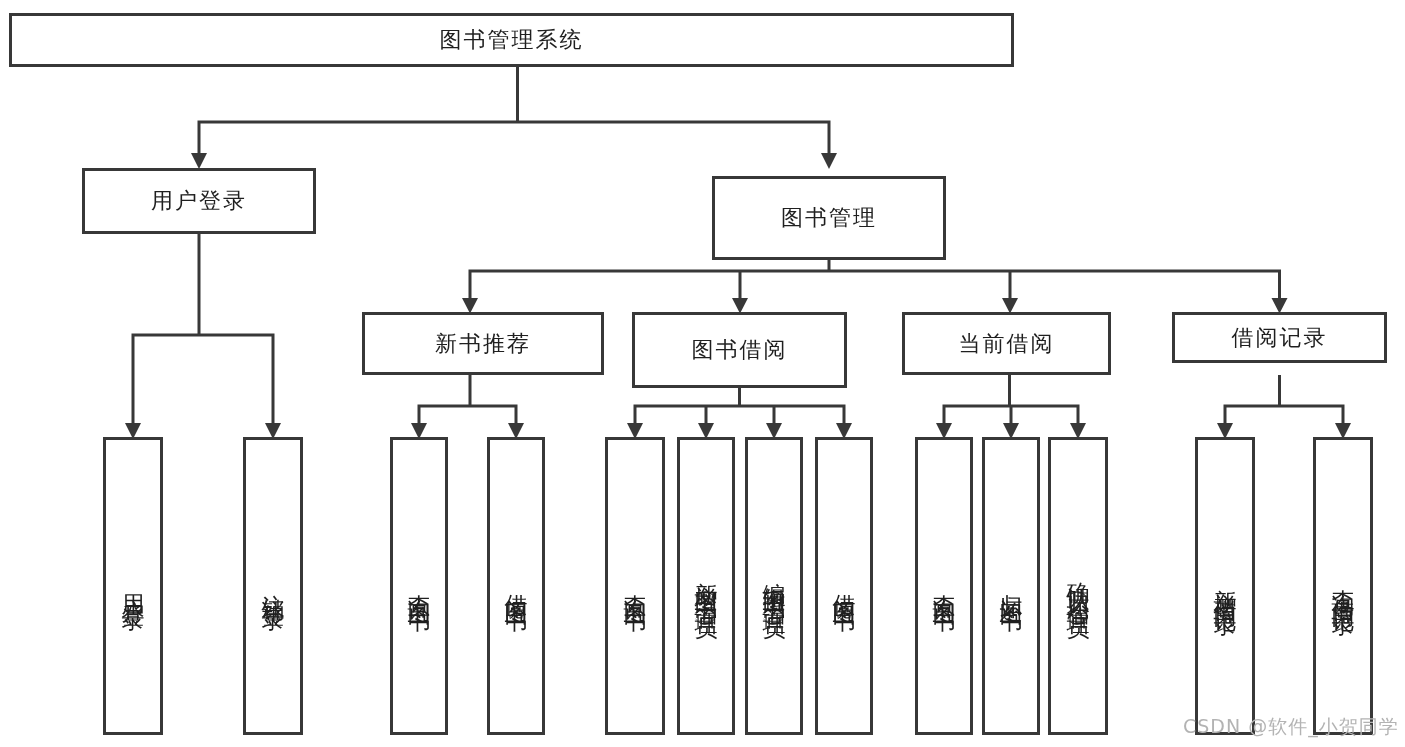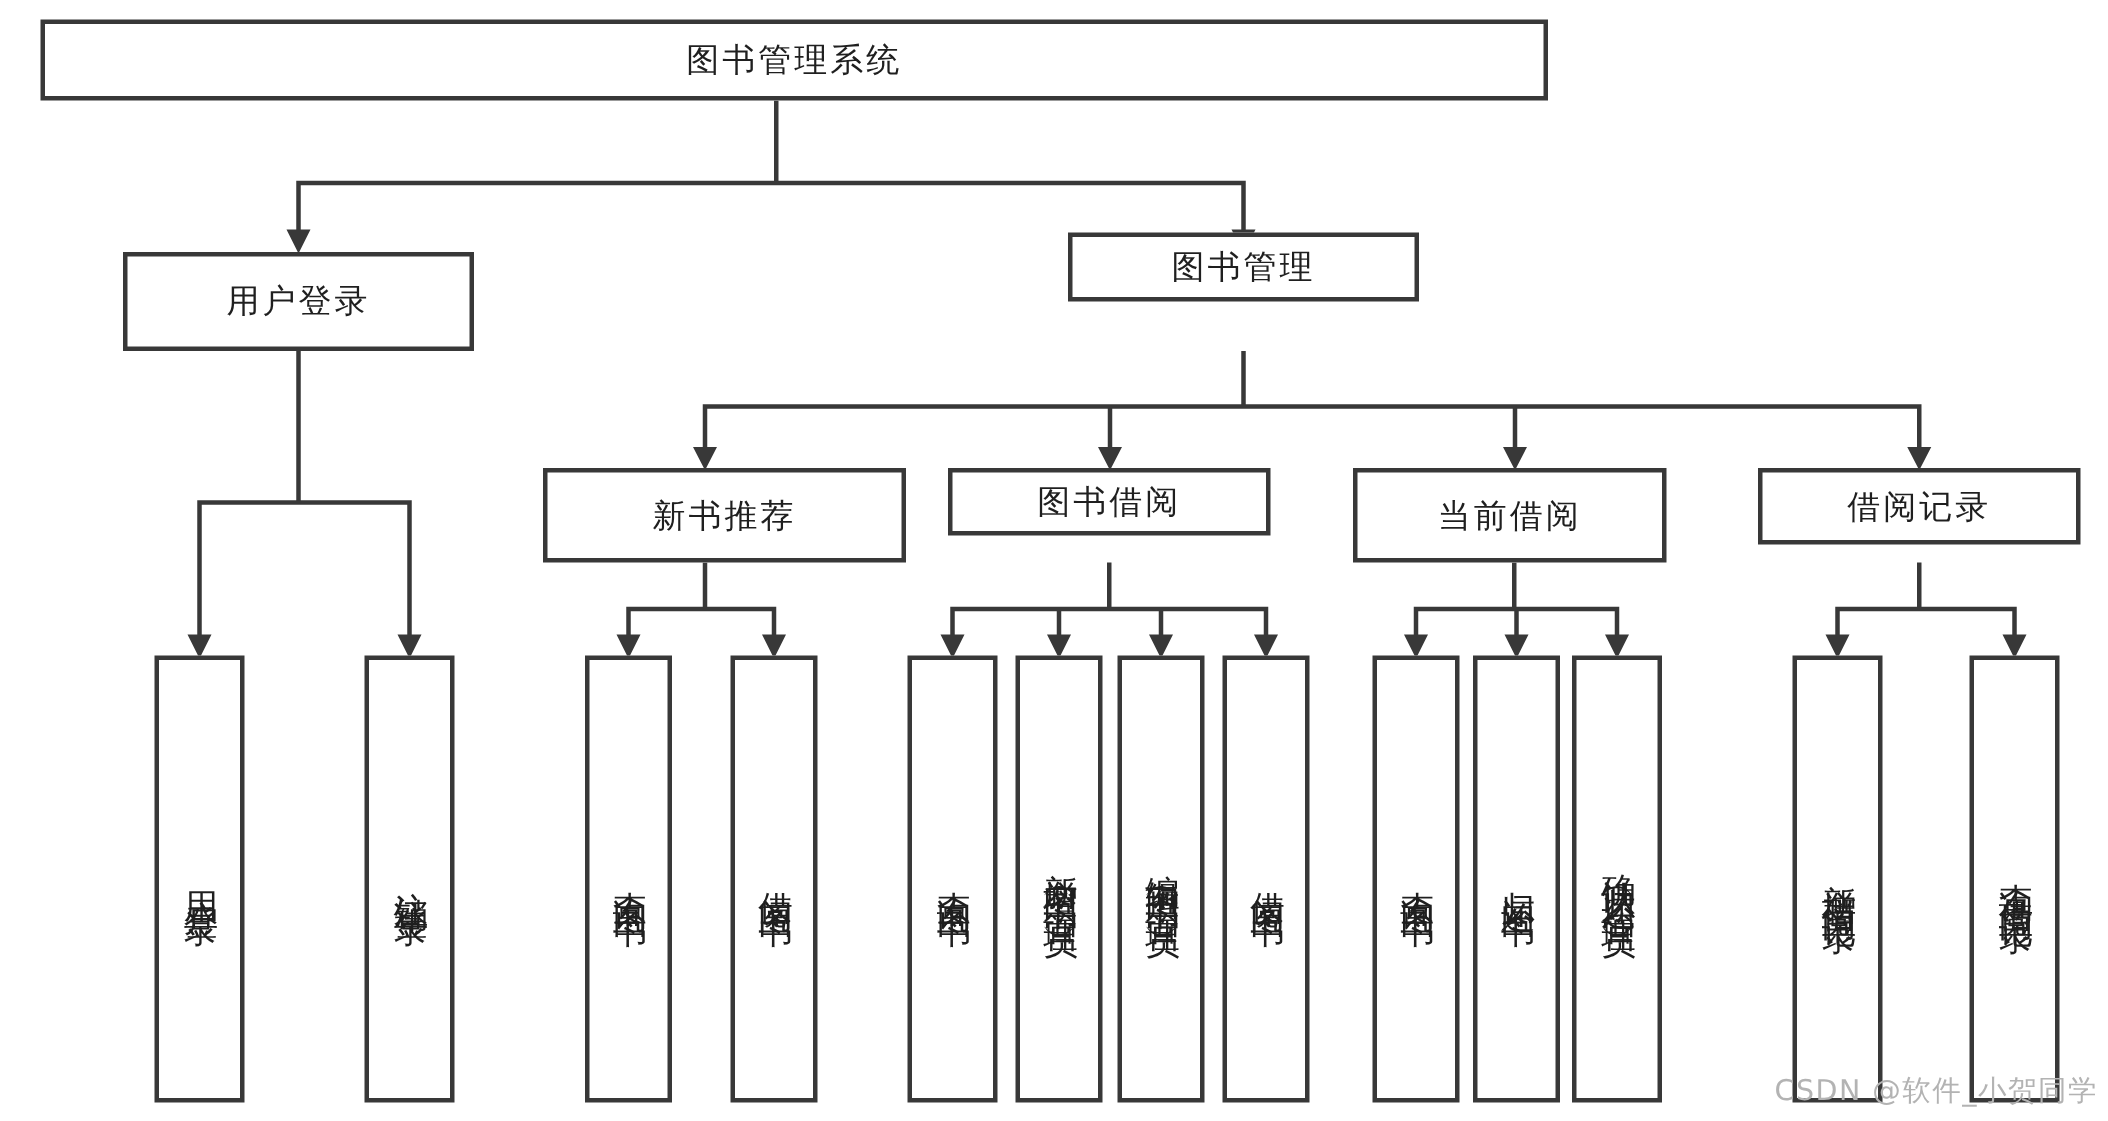--- a/index.html
+++ b/index.html
@@ -99,35 +99,35 @@
       M698 423 L714 423 L706 439 Z
       M766 423 L782 423 L774 439 Z
       M836 423 L852 423 L844 439 Z
       M936 423 L952 423 L944 439 Z
       M1003 423 L1019 423 L1011 439 Z
       M1070 423 L1086 423 L1078 439 Z
       M1217 423 L1233 423 L1225 439 Z
       M1335 423 L1351 423 L1343 439 Z"></path>
   </svg>
 
-  <div class="box h-box" style="left:27px;top:13px;width:1005px;height:54px">
+  <div class="box h-box" style="left:9px;top:13px;width:1005px;height:54px">
     <span>图书管理系统</span>
   </div>
 
   <div class="box h-box" style="left:82px;top:168px;width:234px;height:66px">
     <span>用户登录</span>
   </div>
-  <div class="box h-box" style="left:712px;top:155px;width:234px;height:46px">
+  <div class="box h-box" style="left:712px;top:176px;width:234px;height:84px">
     <span>图书管理</span>
   </div>
 
   <div class="box h-box" style="left:362px;top:312px;width:242px;height:63px">
     <span>新书推荐</span>
   </div>
-  <div class="box h-box" style="left:632px;top:312px;width:215px;height:45px">
+  <div class="box h-box" style="left:632px;top:312px;width:215px;height:76px">
     <span>图书借阅</span>
   </div>
   <div class="box h-box" style="left:902px;top:312px;width:209px;height:63px">
     <span>当前借阅</span>
   </div>
   <div class="box h-box" style="left:1172px;top:312px;width:215px;height:51px">
     <span>借阅记录</span>
   </div>
 
   <div class="box v-box" style="left:103px;top:437px;width:60px;height:298px">

